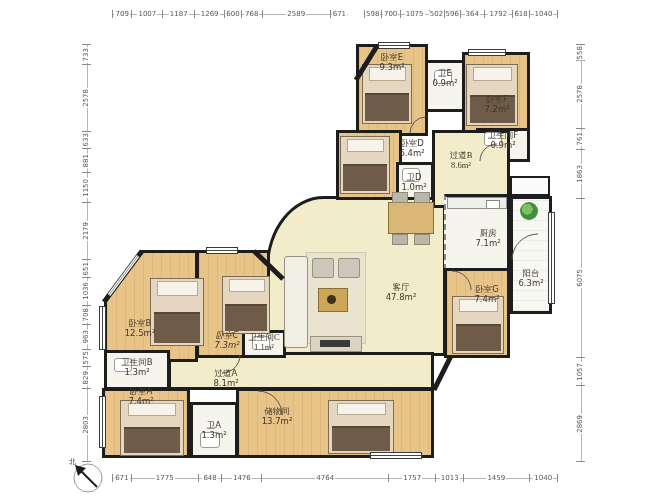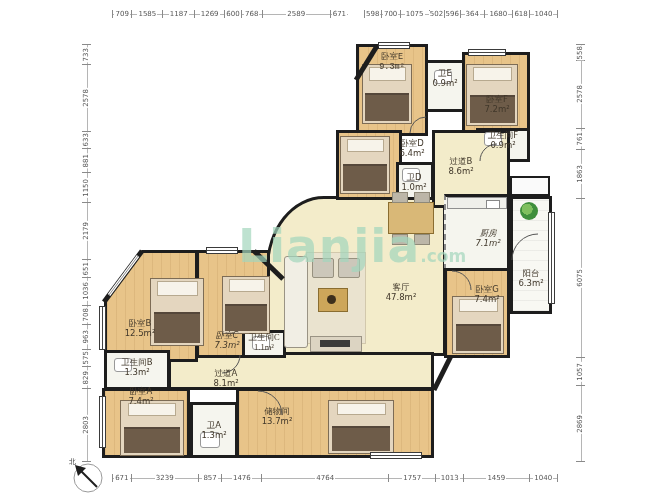--- a/index.html
+++ b/index.html
@@ -74,21 +74,21 @@
 </head>
 <body>
 
 <div id="stage">
 
   <div id="dim-top" class="dimchain h" style="left:112px;top:8px;width:446px;">
       <span class="seg" style="width: 4.46755%;">
         <b>709</b>
       </span>
       <span class="seg" style="width: 7.30309%;">
-        <b>1585</b>
+        <b>1007</b>
       </span>
       <span class="seg" style="width: 7.47952%;">
         <b>1187</b>
       </span>
       <span class="seg" style="width: 7.08885%;">
         <b>1269</b>
       </span>
       <span class="seg" style="width: 3.78072%;">
         <b>600</b>
       </span>
@@ -113,38 +113,38 @@
       <span class="seg" style="width: 3.1632%;">
         <b>502</b>
       </span>
       <span class="seg" style="width: 3.75551%;">
         <b>596</b>
       </span>
       <span class="seg" style="width: 5.49464%;">
         <b>364</b>
       </span>
       <span class="seg" style="width: 6.68557%;">
-        <b>1680</b>
+        <b>1792</b>
       </span>
       <span class="seg" style="width: 3.89414%;">
         <b>618</b>
       </span>
       <span class="seg" style="width: 6.55325%;">
         <b>1040</b>
       </span>
     </div>
   <div id="dim-bottom" class="dimchain h" style="left:112px;top:472px;width:446px;">
       <span class="seg" style="width: 4.06051%;">
         <b>671</b>
       </span>
       <span class="seg" style="width: 15.1589%;">
-        <b>3239</b>
+        <b>1775</b>
       </span>
       <span class="seg" style="width: 5.18608%;">
-        <b>857</b>
+        <b>648</b>
       </span>
       <span class="seg" style="width: 8.93192%;">
         <b>1476</b>
       </span>
       <span class="seg" style="width: 28.829%;">
         <b>4764</b>
       </span>
       <span class="seg" style="width: 10.6324%;">
         <b>1757</b>
       </span>
@@ -325,21 +325,21 @@
     <g stroke="#555" stroke-width="1" fill="none">
       <path d="M512 260 A26 26 0 0 1 538 234"></path>
       <path d="M452 271 A19 19 0 0 1 471 290"></path>
       <path d="M258 391 A24 24 0 0 1 282 415"></path>
       <path d="M480 161 A17 17 0 0 1 497 144"></path>
       <path d="M410 133 A16 16 0 0 1 426 117"></path>
       <path d="M240 355 A18 18 0 0 1 222 373"></path>
     </g>
   </svg>
 
-  <div class="rlabel" style="left:392px;top:52px;font-family:Liberation Mono, monospace;">
+  <div class="rlabel" style="left:392px;top:52px;">
       <span>卧室E</span>
       <span>9.3m²</span>
     </div>
   <div class="rlabel" style="left:445px;top:68px;">
       <span>卫E</span>
       <span>0.9m²</span>
     </div>
   <div class="rlabel" style="left:497px;top:94px;">
       <span>卧室F</span>
       <span>7.2m²</span>
@@ -349,25 +349,25 @@
       <span>0.9m²</span>
     </div>
   <div class="rlabel" style="left:412px;top:138px;">
       <span>卧室D</span>
       <span>6.4m²</span>
     </div>
   <div class="rlabel" style="left:414px;top:172px;">
       <span>卫D</span>
       <span>1.0m²</span>
     </div>
-  <div class="rlabel" style="left:461px;top:156px;">
+  <div class="rlabel" style="left:461px;top:150px;font-family:Liberation Serif, serif;">
       <span>过道B</span>
       <span>8.6m²</span>
     </div>
-  <div class="rlabel" style="left:488px;top:228px;font-style:italic;">
+  <div class="rlabel" style="left:488px;top:228px;">
       <span>厨房</span>
       <span>7.1m²</span>
     </div>
   <div class="rlabel" style="left:531px;top:268px;">
       <span>阳台</span>
       <span>6.3m²</span>
     </div>
   <div class="rlabel" style="left:487px;top:284px;">
       <span>卧室G</span>
       <span>7.4m²</span>
@@ -402,21 +402,20 @@
     </div>
   <div class="rlabel" style="left:214px;top:420px;">
       <span>卫A</span>
       <span>1.3m²</span>
     </div>
   <div class="rlabel" style="left:277px;top:406px;">
       <span>储物间</span>
       <span>13.7m²</span>
     </div>
 
-  <div class="watermark"><span>Lianjia</span><span class="suffix">.com</span></div>
 
   <svg id="compass" width="38" height="40">
     <circle cx="20" cy="22" r="14" fill="#ffffff" stroke="#9a9a9a" stroke-width="1"></circle>
     <line x1="29" y1="31" x2="12" y2="14" stroke="#1d1d1d" stroke-width="2"></line>
     <polygon points="7,9 18,12 10,20" fill="#1d1d1d"></polygon>
     <text id="compass-north" x="1" y="8" font-size="7" fill="#333">北</text>
   </svg>
 </div>
 
 </body></html>

